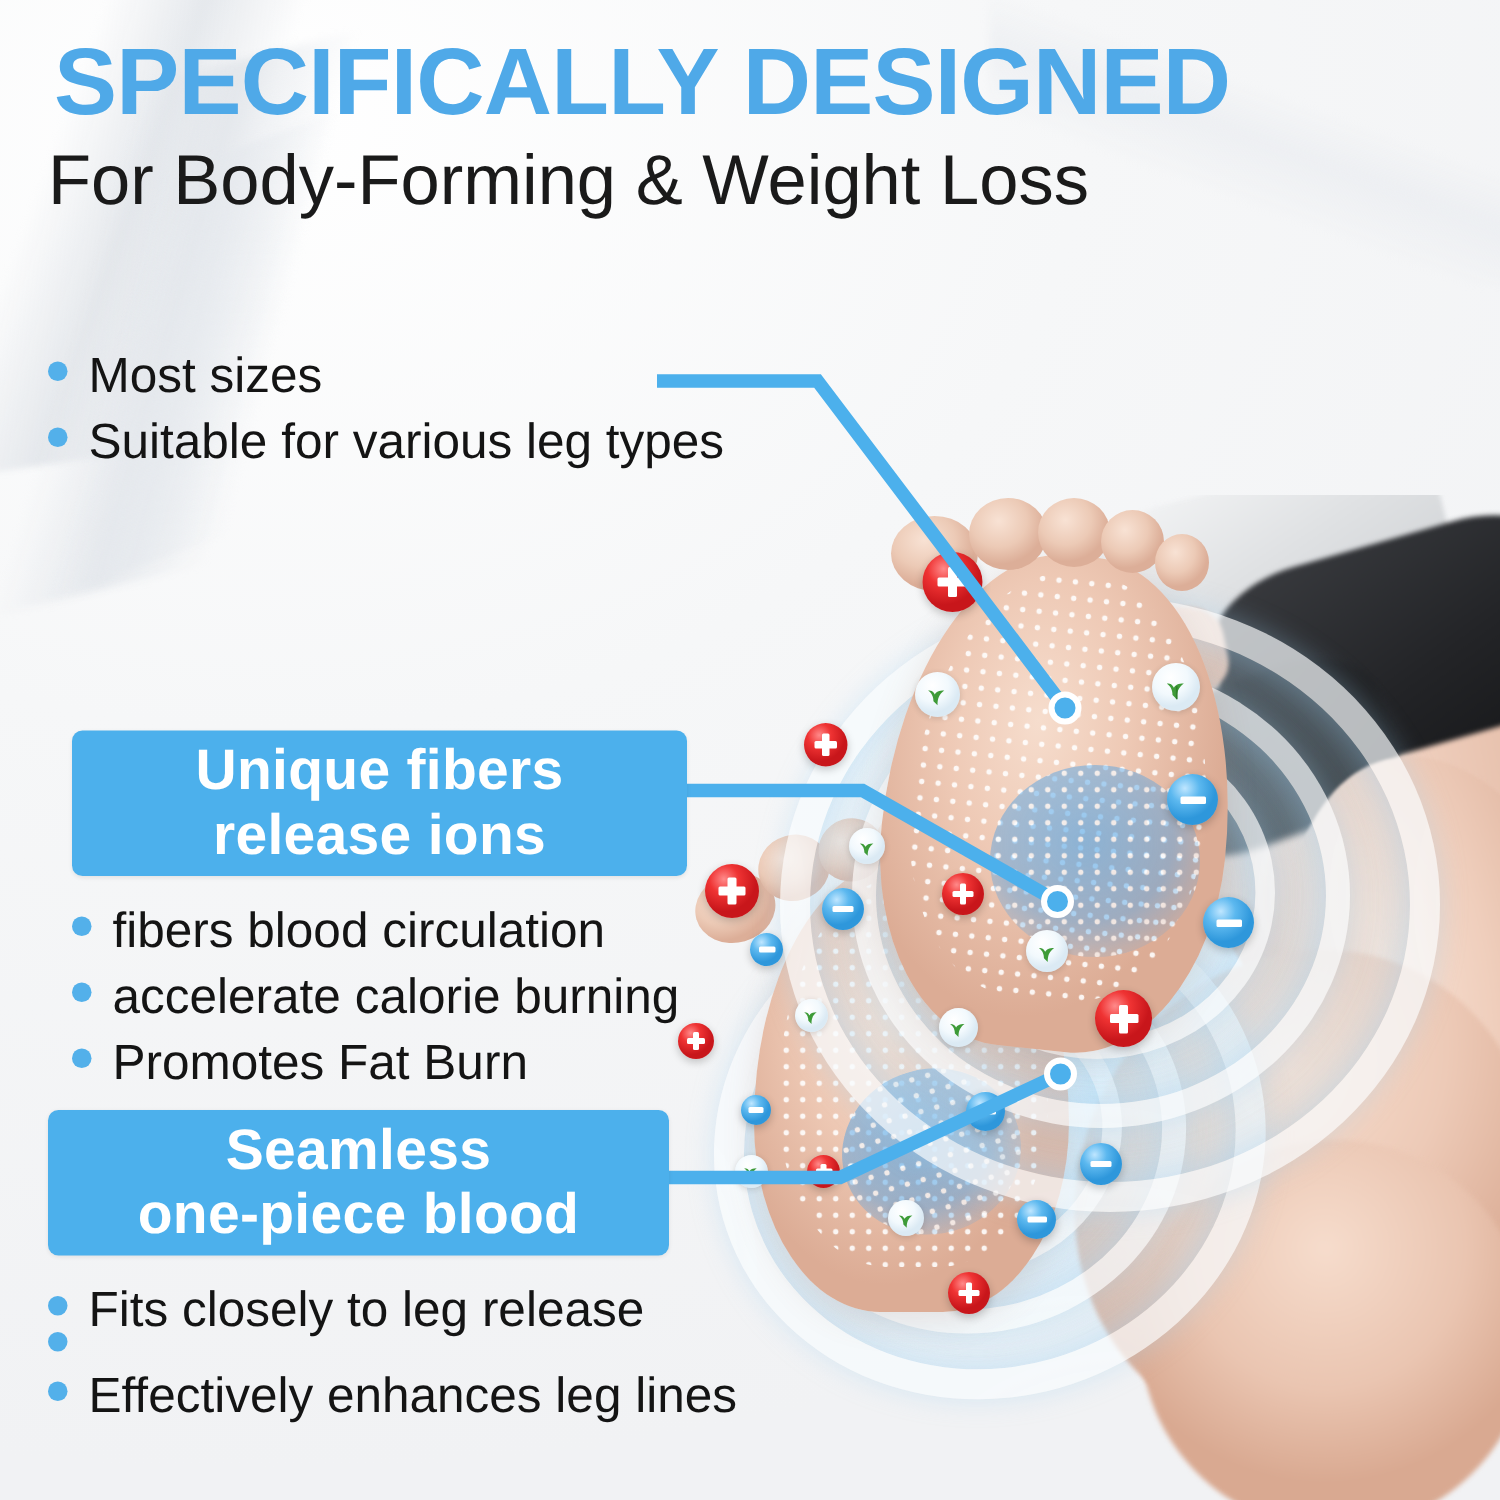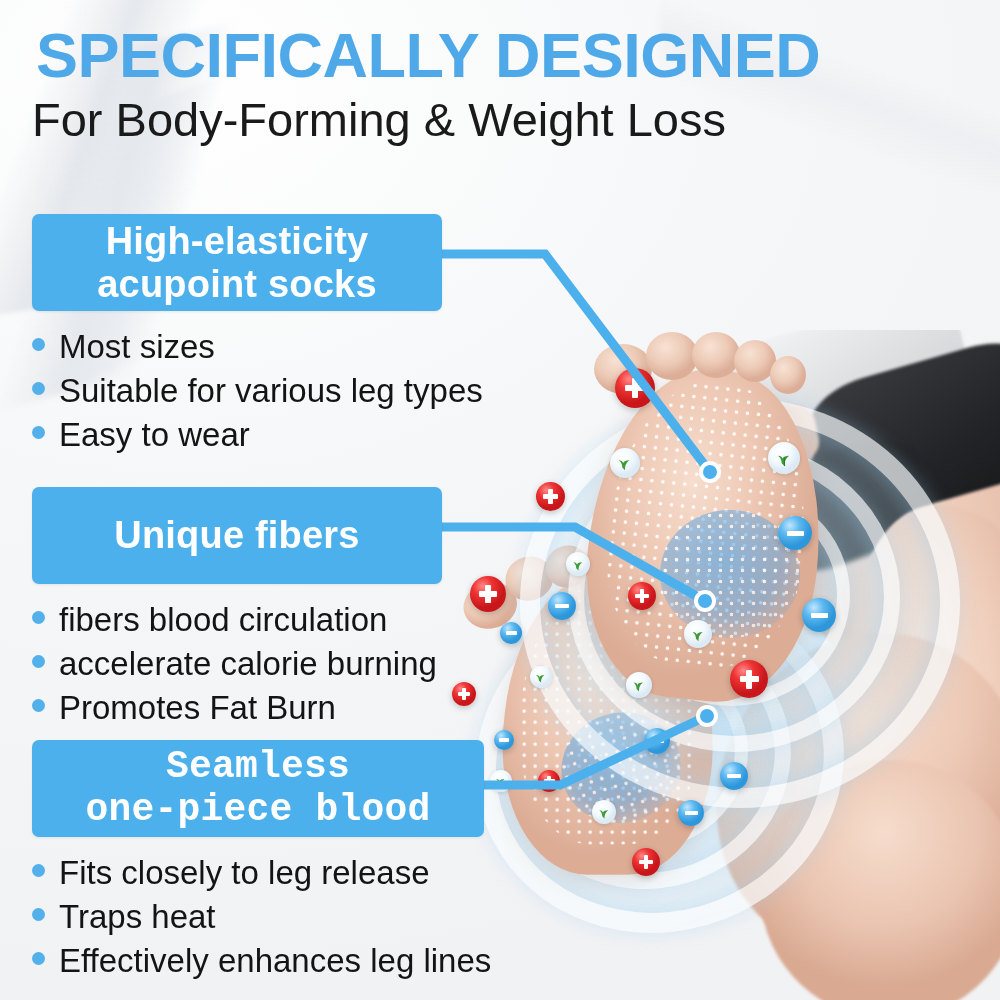--- a/index.html
+++ b/index.html
@@ -291,73 +291,65 @@
     </g>
     <circle cx="710" cy="472" r="9" fill="#4cb0ec" stroke="#ffffff" stroke-width="4"></circle>
     <circle cx="705" cy="601" r="9" fill="#4cb0ec" stroke="#ffffff" stroke-width="4"></circle>
     <circle cx="707" cy="716" r="9" fill="#4cb0ec" stroke="#ffffff" stroke-width="4"></circle>
   </svg>
 
   <div class="headline">SPECIFICALLY DESIGNED</div>
   <div class="subhead">For Body-Forming &amp; Weight Loss</div>
 
   <div class="block" style="left:32px;top:214px;">
-    <div class="tagbox" style="width:410px;height:97px;">
-      <span>High-elasticity</span>
-      <span>acupoint socks</span>
-    </div>
     <ul class="bullets">
       <li>
           <span class="dot"></span>
           <span>Most sizes</span>
         </li>
       <li>
           <span class="dot"></span>
           <span>Suitable for various leg types</span>
-        </li>
-      <li>
-          <span class="dot"></span>
-          <span>Easy to wear</span>
         </li>
     </ul>
   </div>
 
-  <div class="block" style="left:32px;top:487px;">
+  <div class="block" style="left:48px;top:487px;">
     <div class="tagbox" style="width:410px;height:97px;">
       <span>Unique fibers</span>
+      <span>release ions</span>
     </div>
     <ul class="bullets">
       <li>
           <span class="dot"></span>
           <span>fibers blood circulation</span>
         </li>
       <li>
           <span class="dot"></span>
           <span>accelerate calorie burning</span>
         </li>
       <li>
           <span class="dot"></span>
           <span>Promotes Fat Burn</span>
         </li>
     </ul>
   </div>
 
   <div class="block" style="left:32px;top:740px;">
-    <div class="tagbox" style="width:452px;height:97px;font-family:Liberation Mono, monospace;">
+    <div class="tagbox" style="width:414px;height:97px;">
       <span>Seamless</span>
       <span>one-piece blood</span>
     </div>
     <ul class="bullets">
       <li>
           <span class="dot"></span>
           <span>Fits closely to leg release</span>
         </li>
       <li>
           <span class="dot"></span>
-          <span>Traps heat</span>
         </li>
       <li>
           <span class="dot"></span>
           <span>Effectively enhances leg lines</span>
         </li>
     </ul>
   </div>
 
 </div>
 

